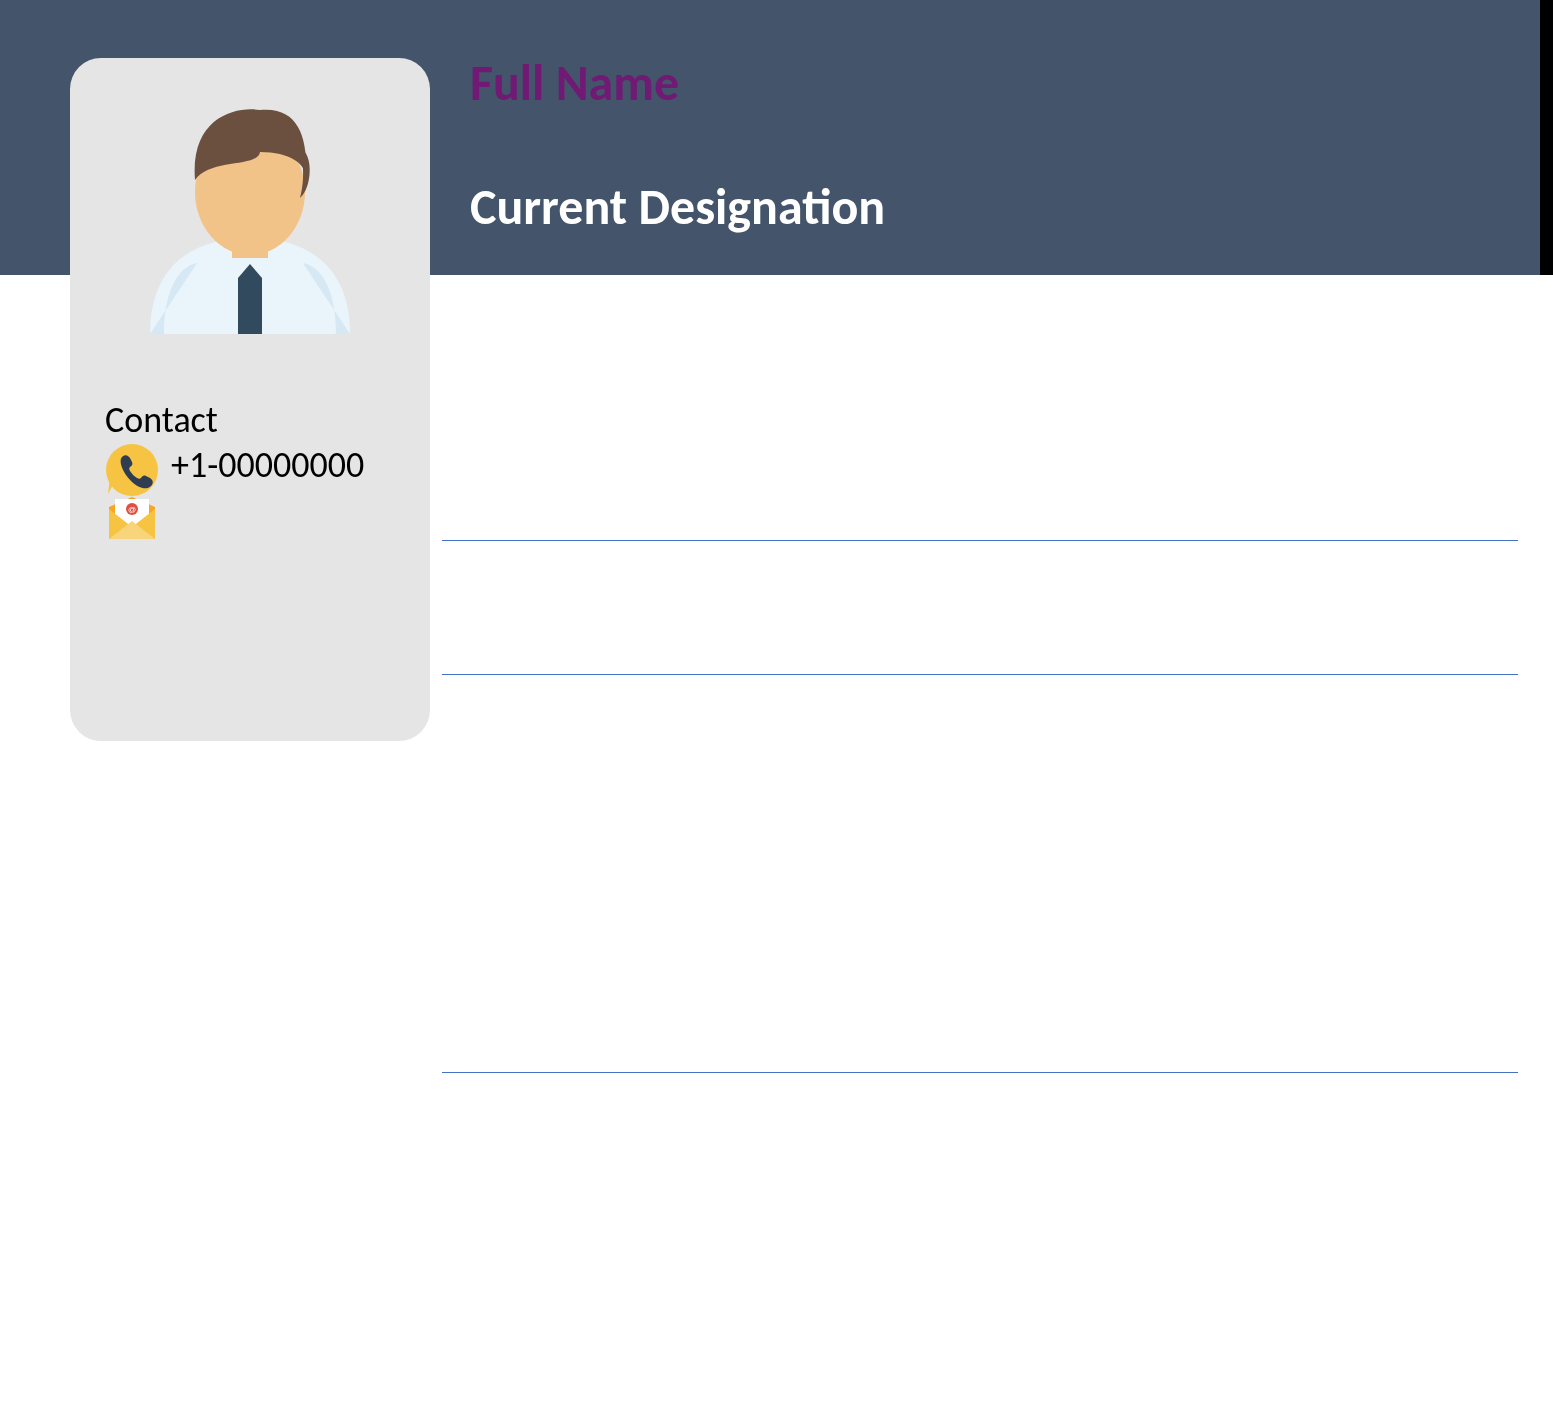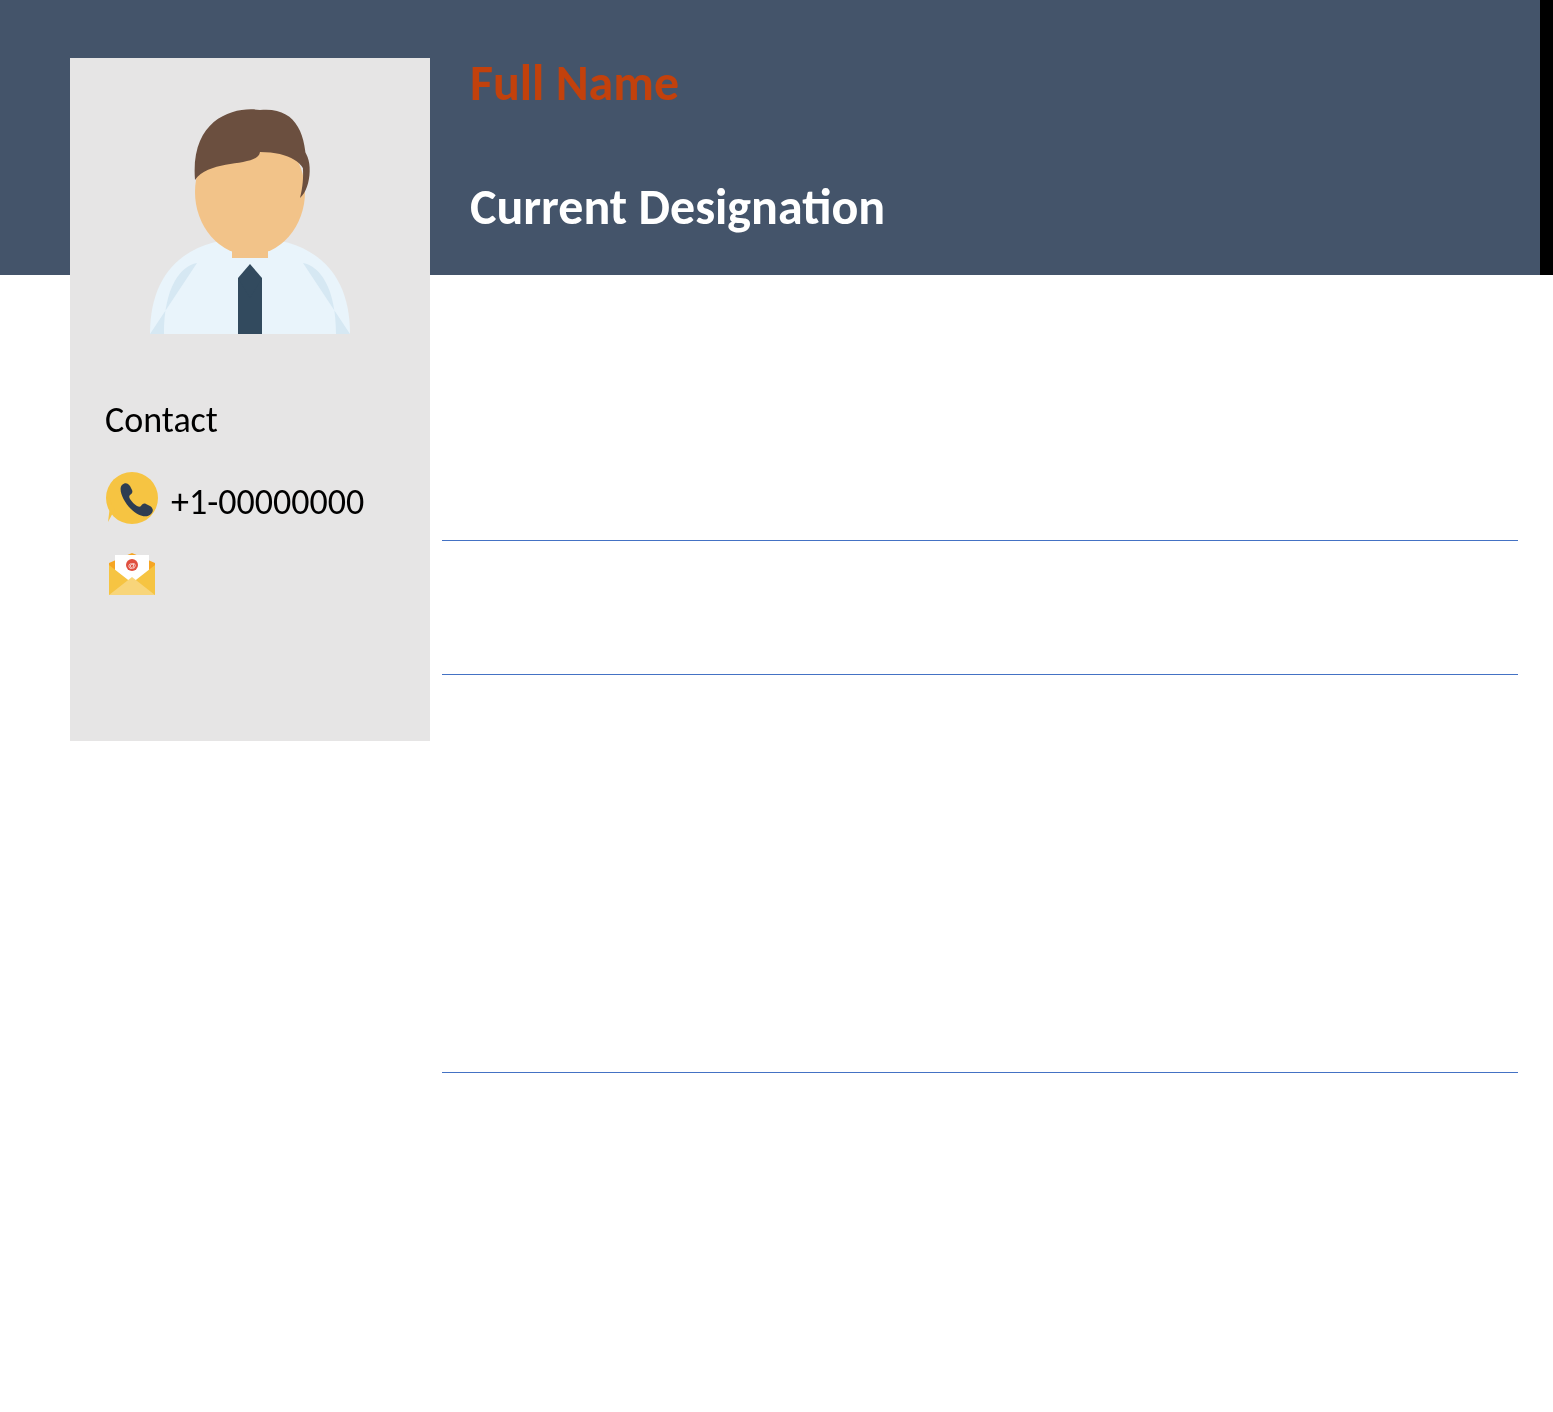--- a/index.html
+++ b/index.html
@@ -26,60 +26,60 @@
     width: 13px;
     height: 275px;
     background: #000000;
   }
   .name-text {
     position: absolute;
     left: 470px;
     top: 52px;
     font-size: 50px;
     font-weight: 700;
-    color: #c2410c;
+    color: #701a75;
   }
   .designation-text {
     position: absolute;
     left: 470px;
     top: 176px;
     font-size: 50px;
     font-weight: 700;
     color: #ffffff;
   }
   .sidebar-card {
     position: absolute;
     left: 70px;
     top: 58px;
     width: 360px;
     height: 683px;
     background: #e6e5e5;
     box-sizing: border-box;
+    border-radius: 31px;
   }
   .avatar-wrap {
     position: absolute;
     left: 70px;
     top: 30px;
     width: 220px;
     height: 246px;
     overflow: hidden;
   }
   .contact-block {
     position: absolute;
     left: 35px;
     top: 340px;
     width: 300px;
     font-size: 36px;
     line-height: 1.25;
     color: #000000;
   }
   .contact-row {
-    margin-top: 28px;
     display: flex;
-    align-items: flex-end;
+    align-items: flex-start;
     font-size: 36px;
     color: #000000;
   }
   .contact-row span.txt {
     margin-left: 12px;
   }
   .phone-icon {
     width: 54px;
     height: 54px;
     flex: 0 0 54px;

